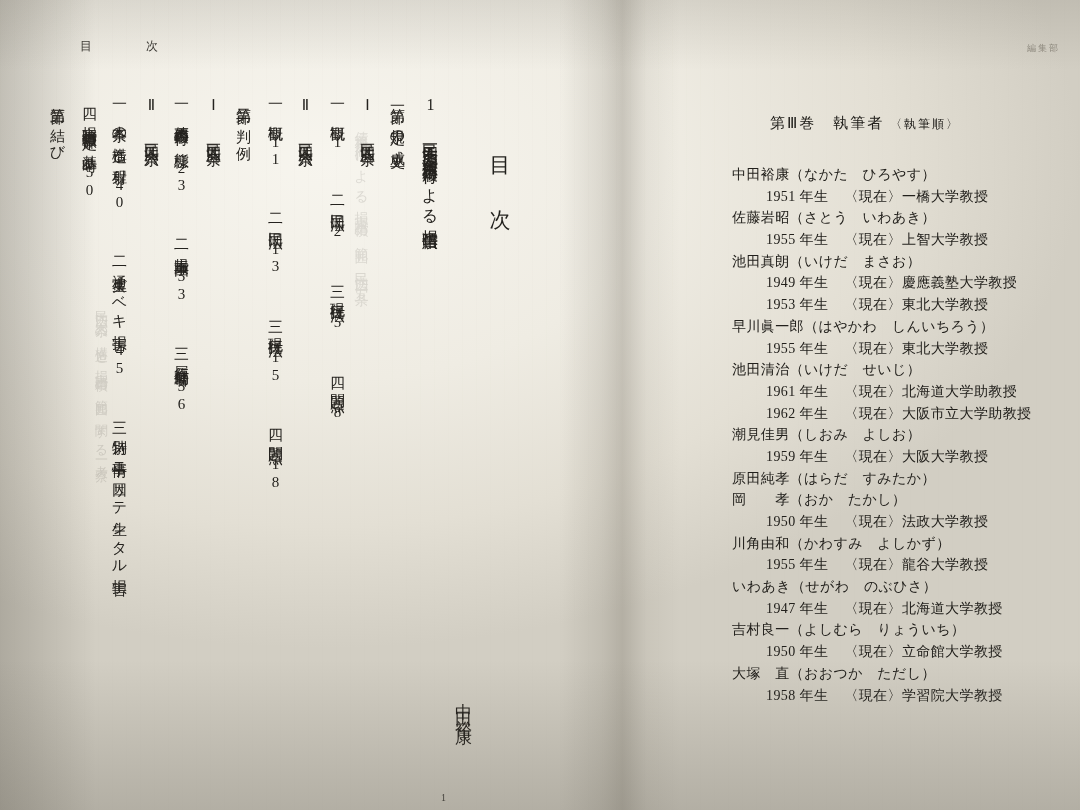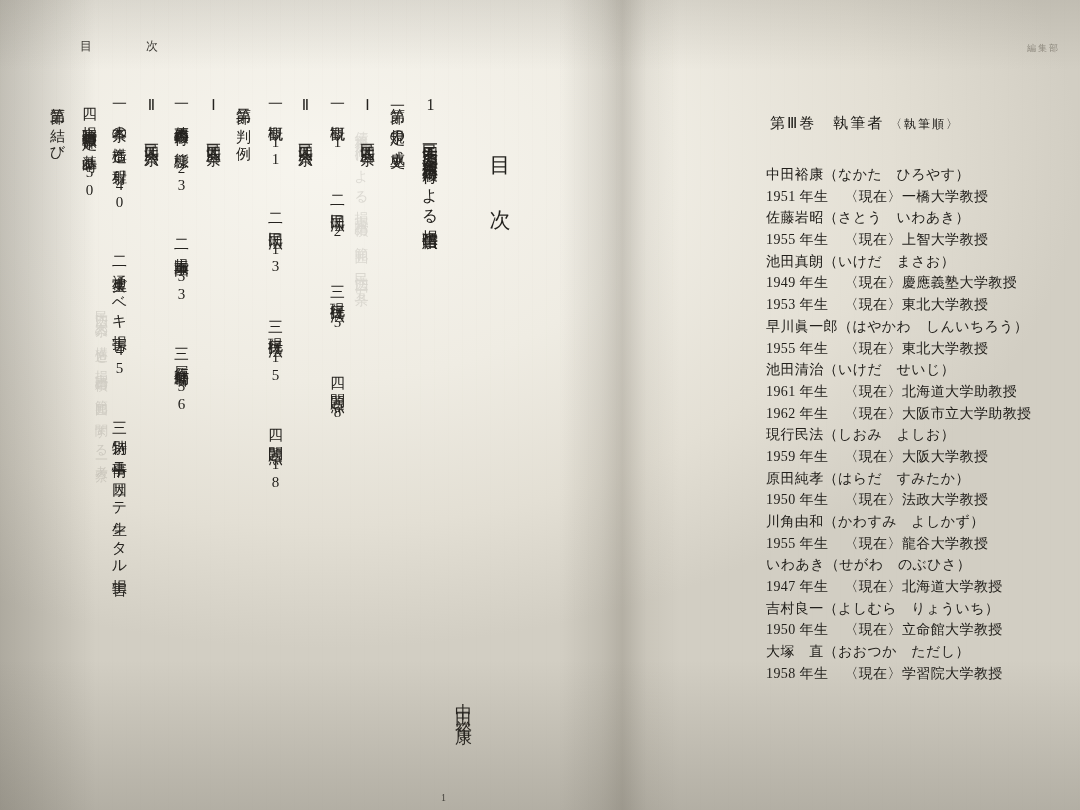--- a/index.html
+++ b/index.html
@@ -150,21 +150,20 @@
     position: absolute;
     top: 148px;
     left: 72px;
     width: 340px;
   }
   .author-row {
     font-size: 14px;
     line-height: 1.55;
     white-space: nowrap;
     letter-spacing: 0.4px;
-    margin-left: 34px;
   }
   .author-meta {
     font-size: 14px;
     line-height: 1.55;
     white-space: nowrap;
     padding-left: 34px;
     letter-spacing: 0.4px;
   }
   .author-meta .sep { padding: 0 8px; }
   .corner-mark {
@@ -281,27 +280,28 @@
 
       <div class="author-row">池田清治（いけだ　せいじ）</div>
       <div class="author-meta">
         <span>1961 年生</span><span class="sep"></span><span>〈現在〉</span><span>北海道大学助教授</span>
       </div>
 
       <div class="author-meta">
         <span>1962 年生</span><span class="sep"></span><span>〈現在〉</span><span>大阪市立大学助教授</span>
       </div>
 
-      <div class="author-row">現行民法（しおみ　よしお）</div>
+      <div class="author-row">潮見佳男（しおみ　よしお）</div>
       <div class="author-meta">
         <span>1959 年生</span><span class="sep"></span><span>〈現在〉</span><span>大阪大学教授</span>
       </div>
 
       <div class="author-row">原田純孝（はらだ　すみたか）</div>
 
+      <div class="author-row">岡　　孝（おか　たかし）</div>
       <div class="author-meta">
         <span>1950 年生</span><span class="sep"></span><span>〈現在〉</span><span>法政大学教授</span>
       </div>
 
       <div class="author-row">川角由和（かわすみ　よしかず）</div>
       <div class="author-meta">
         <span>1955 年生</span><span class="sep"></span><span>〈現在〉</span><span>龍谷大学教授</span>
       </div>
 
       <div class="author-row">いわあき（せがわ　のぶひさ）</div>

